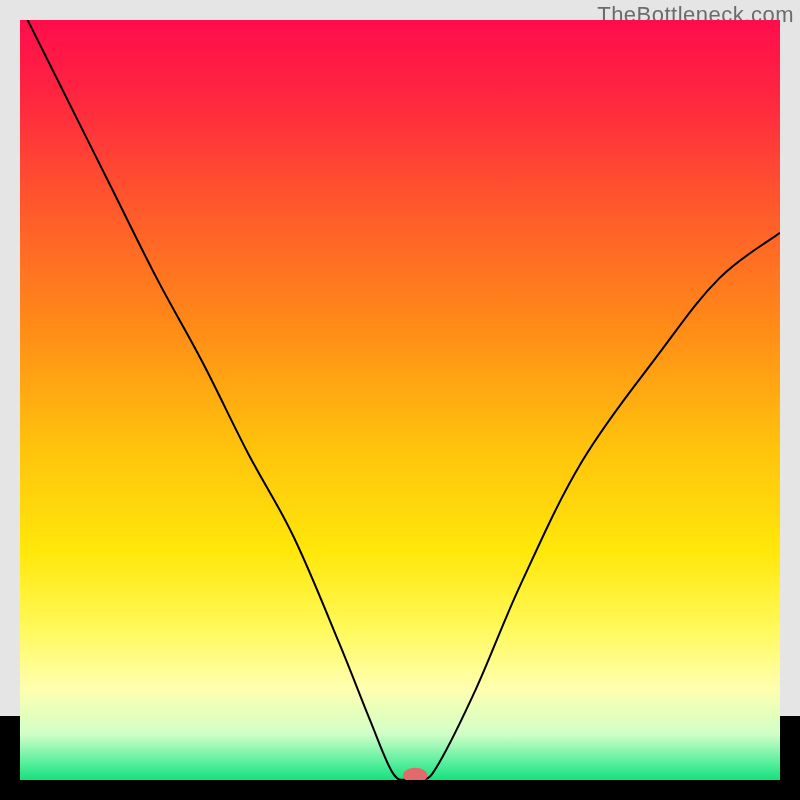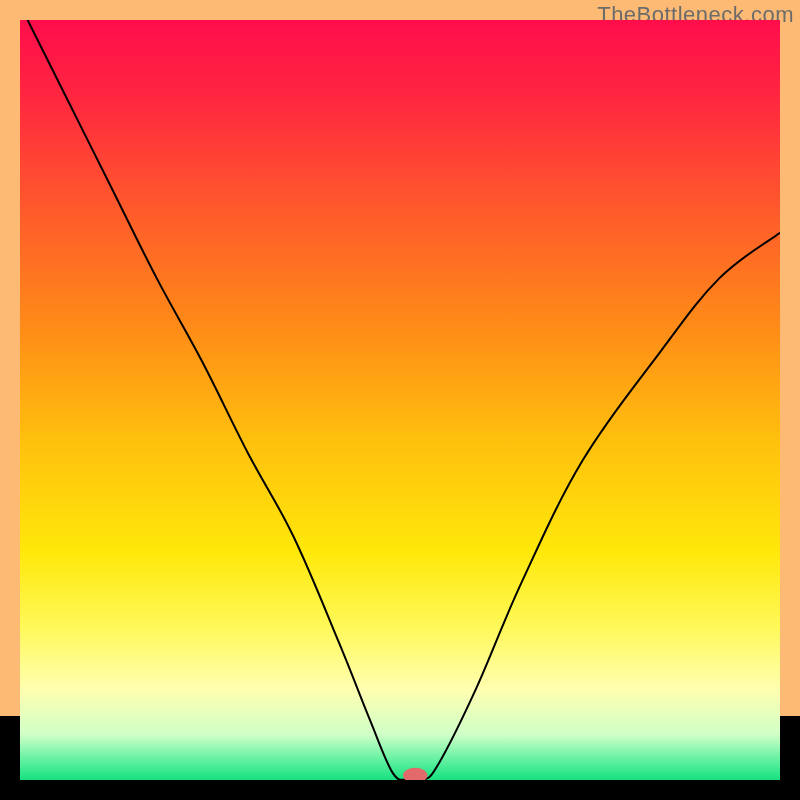--- a/index.html
+++ b/index.html
@@ -8,21 +8,21 @@
     width: 800px;
     height: 800px;
     background: #000;
     overflow: hidden;
     font-family: Arial, Helvetica, sans-serif;
   }
   .frame {
     position: relative;
     width: 800px;
     height: 716px;
-    background: #fdba74;
+    background: #e5e5e5;
   }
   .plot {
     position: absolute;
     left: 20px;
     top: 20px;
     width: 760px;
     height: 760px;
     box-sizing: border-box;
   }
   .attribution {

